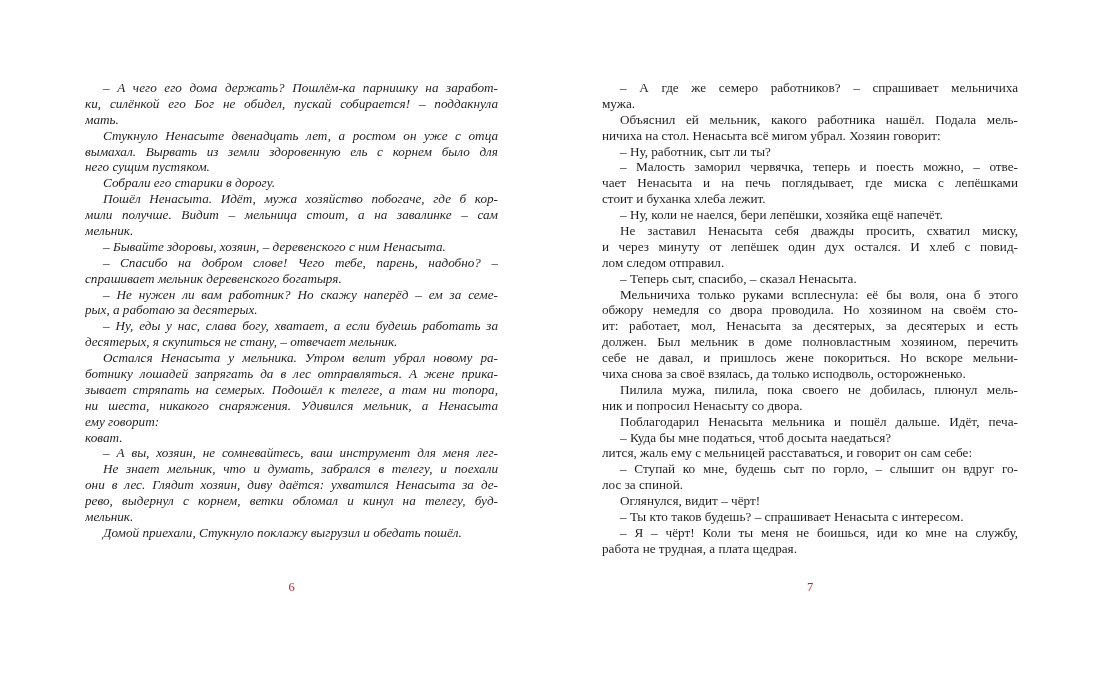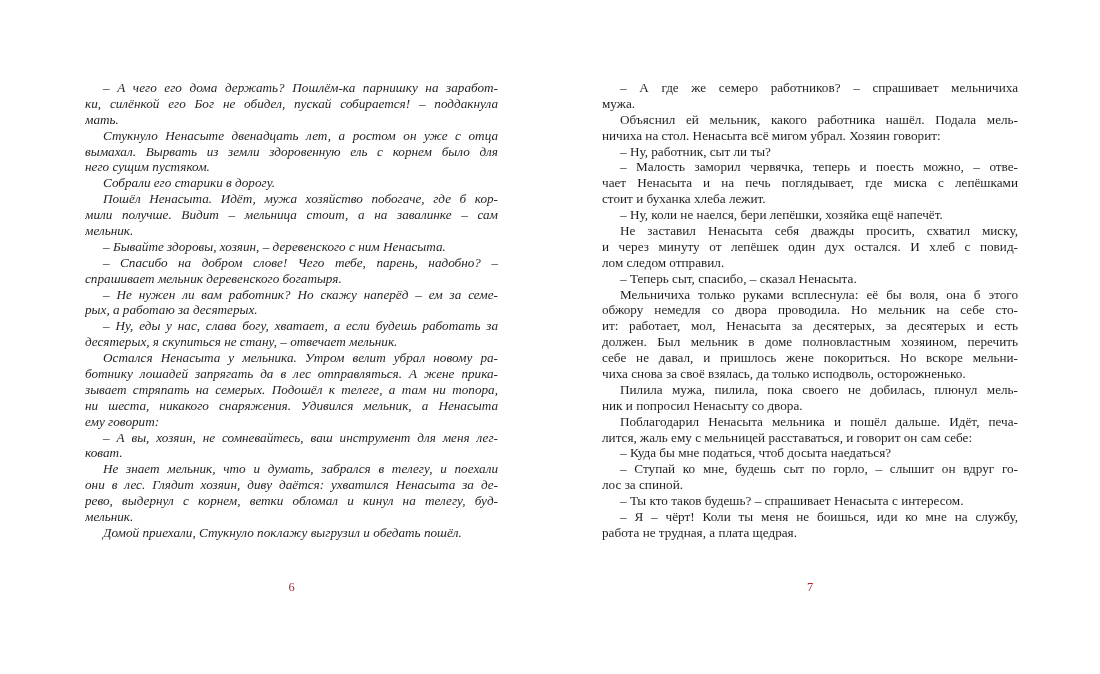--- a/index.html
+++ b/index.html
@@ -66,22 +66,22 @@
         <div class="line end">спрашивает мельник деревенского богатыря.</div>
         <div class="line indent">– Не нужен ли вам работник? Но скажу наперёд – ем за семе-</div>
         <div class="line end">рых, а работаю за десятерых.</div>
         <div class="line indent">– Ну, еды у нас, слава богу, хватает, а если будешь работать за</div>
         <div class="line end">десятерых, я скупиться не стану, – отвечает мельник.</div>
         <div class="line indent">Остался Ненасыта у мельника. Утром велит убрал новому ра-</div>
         <div class="line">ботнику лошадей запрягать да в лес отправляться. А жене прика-</div>
         <div class="line">зывает стряпать на семерых. Подошёл к телеге, а там ни топора,</div>
         <div class="line">ни шеста, никакого снаряжения. Удивился мельник, а Ненасыта</div>
         <div class="line end">ему говорит:</div>
+        <div class="line end">коват.</div>
         <div class="line indent">– А вы, хозяин, не сомневайтесь, ваш инструмент для меня лег-</div>
-        <div class="line end">коват.</div>
         <div class="line indent">Не знает мельник, что и думать, забрался в телегу, и поехали</div>
         <div class="line">они в лес. Глядит хозяин, диву даётся: ухватился Ненасыта за де-</div>
         <div class="line">рево, выдернул с корнем, ветки обломал и кинул на телегу, буд-</div>
         <div class="line end">мельник.</div>
         <div class="line indent end">Домой приехали, Стукнуло поклажу выгрузил и обедать пошёл.</div>
       </div>
     <div class="folio">6</div>
   </section>
 
   <section class="page page-right">
@@ -93,32 +93,33 @@
         <div class="line indent end">– Ну, работник, сыт ли ты?</div>
         <div class="line indent">– Малость заморил червячка, теперь и поесть можно, – отве-</div>
         <div class="line">чает Ненасыта и на печь поглядывает, где миска с лепёшками</div>
         <div class="line end">стоит и буханка хлеба лежит.</div>
         <div class="line indent end">– Ну, коли не наелся, бери лепёшки, хозяйка ещё напечёт.</div>
         <div class="line indent">Не заставил Ненасыта себя дважды просить, схватил миску,</div>
         <div class="line">и через минуту от лепёшек один дух остался. И хлеб с повид-</div>
         <div class="line end">лом следом отправил.</div>
         <div class="line indent end">– Теперь сыт, спасибо, – сказал Ненасыта.</div>
         <div class="line indent">Мельничиха только руками всплеснула: её бы воля, она б этого</div>
-        <div class="line">обжору немедля со двора проводила. Но мельник на себе сто-</div>
+        <div class="line">обжору немедля со двора проводила. Но хозяином на своём сто-</div>
         <div class="line">ит: работает, мол, Ненасыта за десятерых, за десятерых и есть</div>
         <div class="line">должен. Был мельник в доме полновластным хозяином, перечить</div>
         <div class="line">себе не давал, и пришлось жене покориться. Но вскоре мельни-</div>
         <div class="line end">чиха снова за своё взялась, да только исподволь, осторожненько.</div>
         <div class="line indent">Пилила мужа, пилила, пока своего не добилась, плюнул мель-</div>
         <div class="line end">ник и попросил Ненасыту со двора.</div>
         <div class="line indent">Поблагодарил Ненасыта мельника и пошёл дальше. Идёт, печа-</div>
+        <div class="line indent end">– Куда бы мне податься, чтоб досыта наедаться?</div>
         <div class="line end">лится, жаль ему с мельницей расставаться, и говорит он сам себе:</div>
-        <div class="line indent end">– Куда бы мне податься, чтоб досыта наедаться?</div>
         <div class="line indent">– Ступай ко мне, будешь сыт по горло, – слышит он вдруг го-</div>
         <div class="line end">лос за спиной.</div>
+        <div class="line indent end">Оглянулся, видит – чёрт!</div>
         <div class="line indent end">– Ты кто таков будешь? – спрашивает Ненасыта с интересом.</div>
         <div class="line indent">– Я – чёрт! Коли ты меня не боишься, иди ко мне на службу,</div>
         <div class="line end">работа не трудная, а плата щедрая.</div>
       </div>
     <div class="folio">7</div>
   </section>
 
 </div>
 
 </body></html>

